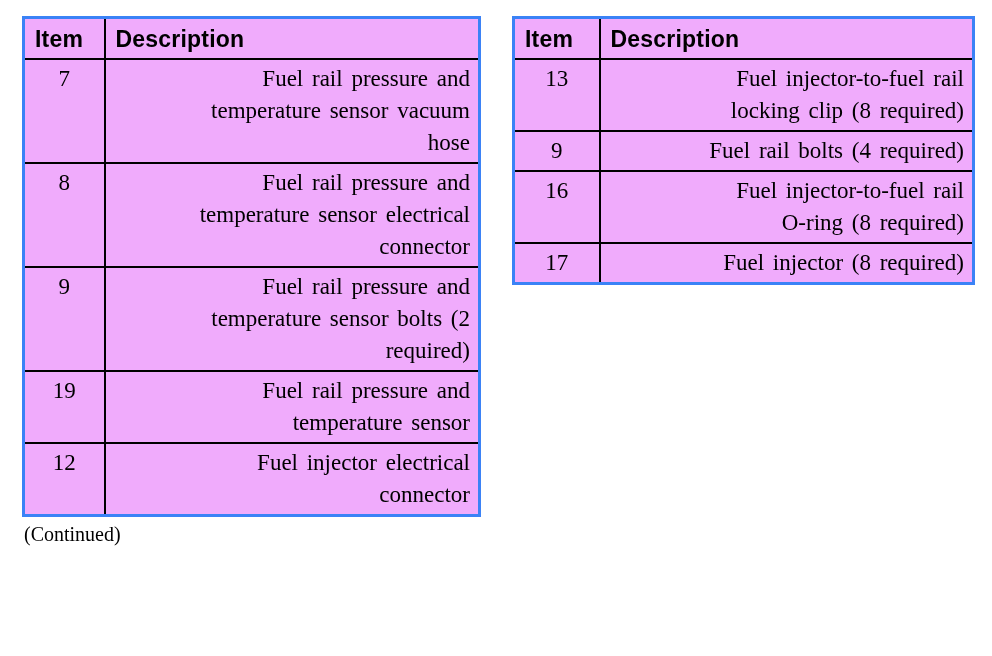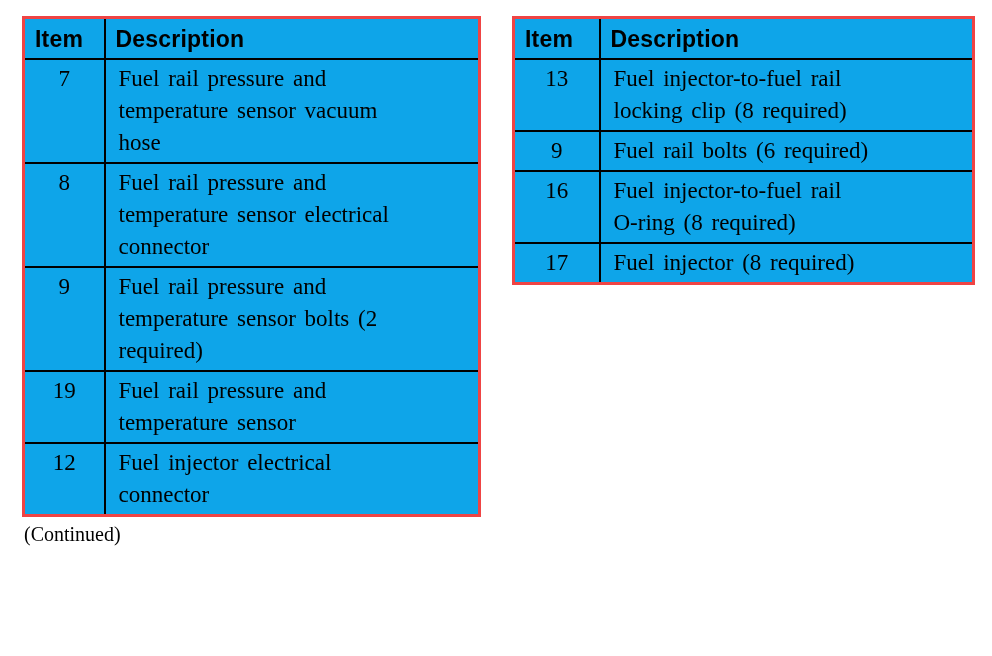--- a/index.html
+++ b/index.html
@@ -10,29 +10,30 @@
     color: #000000;
     font-family: "Liberation Serif", serif;
     overflow: hidden;
   }
   .page { padding: 16px 0 0 22px; }
   .tables-row { display: flex; align-items: flex-start; gap: 31px; }
 
   table.parts-table {
     border-collapse: collapse;
     table-layout: fixed;
-    background: #0ea5e9;
-    border: 3px solid #ef4444;
+    background: #f0abfc;
+    border: 3px solid #3b82f6;
   }
   table.table-left  { width: 459px; }
   table.table-right { width: 463px; }
 
   .parts-table th, .parts-table td {
     border: 2px solid #000000;
     vertical-align: top;
+    text-align: right;
   }
   .parts-table th {
     font-family: "Liberation Sans", sans-serif;
     font-weight: bold;
     font-size: 23px;
     line-height: 30px;
     text-align: left;
     padding: 5px 8px 4px 10px;
     letter-spacing: 0.2px;
   }
@@ -117,21 +118,21 @@
           </tr>
         </thead>
         <tbody>
           <tr>
             <td class="item-cell">13</td>
             <td class="desc-cell">Fuel injector-to-fuel rail
 locking clip (8 required)</td>
           </tr>
           <tr>
             <td class="item-cell">9</td>
-            <td class="desc-cell">Fuel rail bolts (6 required)</td>
+            <td class="desc-cell">Fuel rail bolts (4 required)</td>
           </tr>
           <tr>
             <td class="item-cell">16</td>
             <td class="desc-cell">Fuel injector-to-fuel rail
 O-ring (8 required)</td>
           </tr>
           <tr>
             <td class="item-cell">17</td>
             <td class="desc-cell">Fuel injector (8 required)</td>
           </tr>

